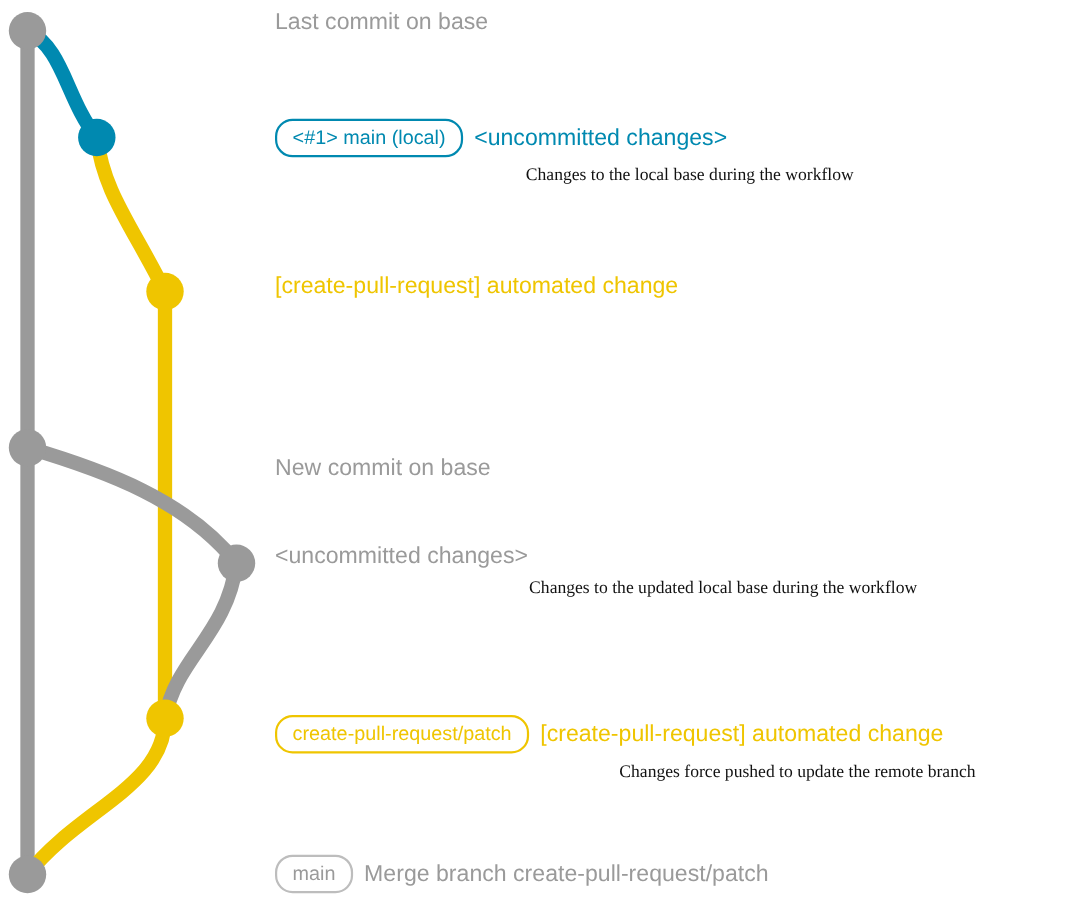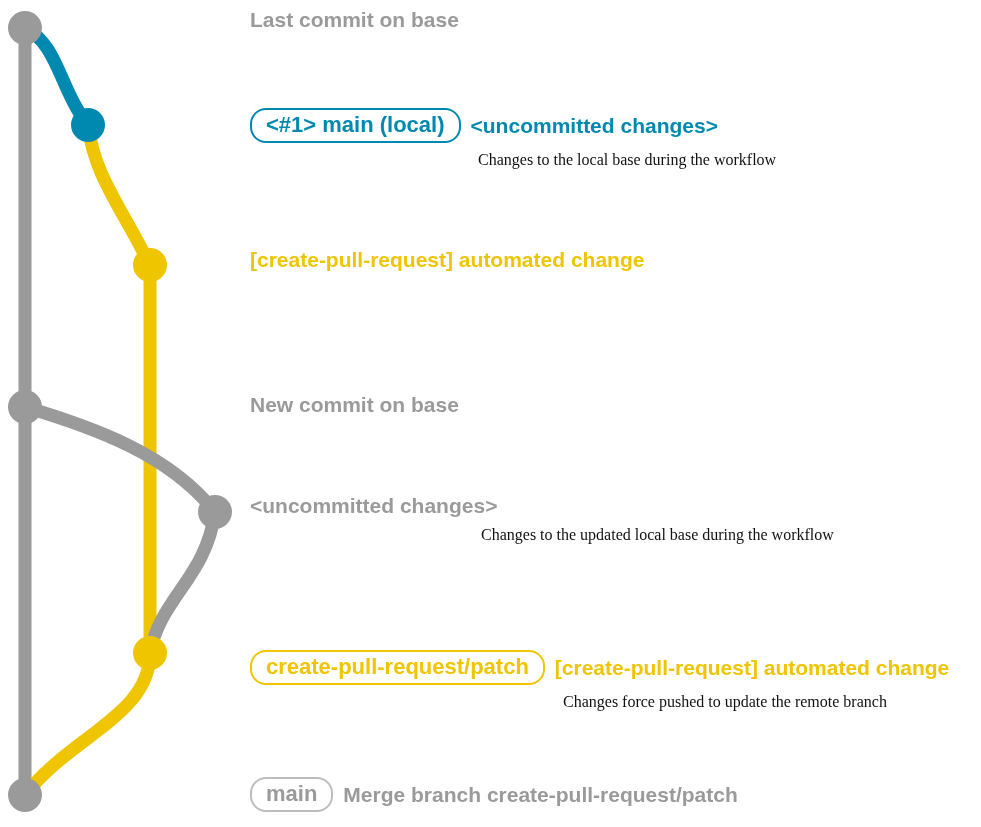--- a/index.html
+++ b/index.html
@@ -32,29 +32,28 @@
     left: 250px;
     display: flex;
     align-items: flex-start;
     flex-direction: column;
   }
   .row-main {
     display: flex;
     align-items: center;
     gap: 10px;
     white-space: nowrap;
-    font-weight: bold;
   }
 
   .pill {
     display: inline-block;
     border: 2px solid #ec4899;
     border-radius: 16px;
     padding: 4px 14px 5px 14px;
-    font-size: 22px;
+    font-size: 18px;
     line-height: 22px;
     color: #9a9a9a;
     background: #ffffff;
     box-sizing: border-box;
   }
   .pill.blue   { border-color: #0089b0; color: #0089b0; }
   .pill.yellow { border-color: #efc500; color: #efc500; }
   .pill.gray   { border-color: #bdbdbd; color: #9a9a9a; }
 
   .subject {
@@ -79,21 +78,21 @@
     line-height: 22px;
     color: #111111;
     white-space: nowrap;
     margin-top: 6px;
   }
 
   
   #row-last-commit   { top: 8px;   }
   #row-commit-1      { top: 108px; }
   #row-commit-2      { top: 248px; }
-  #row-new-commit    { top: 393px; }
+  #row-new-commit    { top: 414px; }
   #row-commit-3      { top: 494px; }
   #row-commit-4      { top: 650px; }
   #row-commit-5      { top: 777px; }
 
   #row-commit-1 .note { margin-left: 228px; }
   #row-commit-2 .note { margin-left: 18px;  }
   #row-commit-3 .note { margin-left: 231px; }
   #row-commit-4 .note { margin-left: 313px; }
 </style>
 </head>

